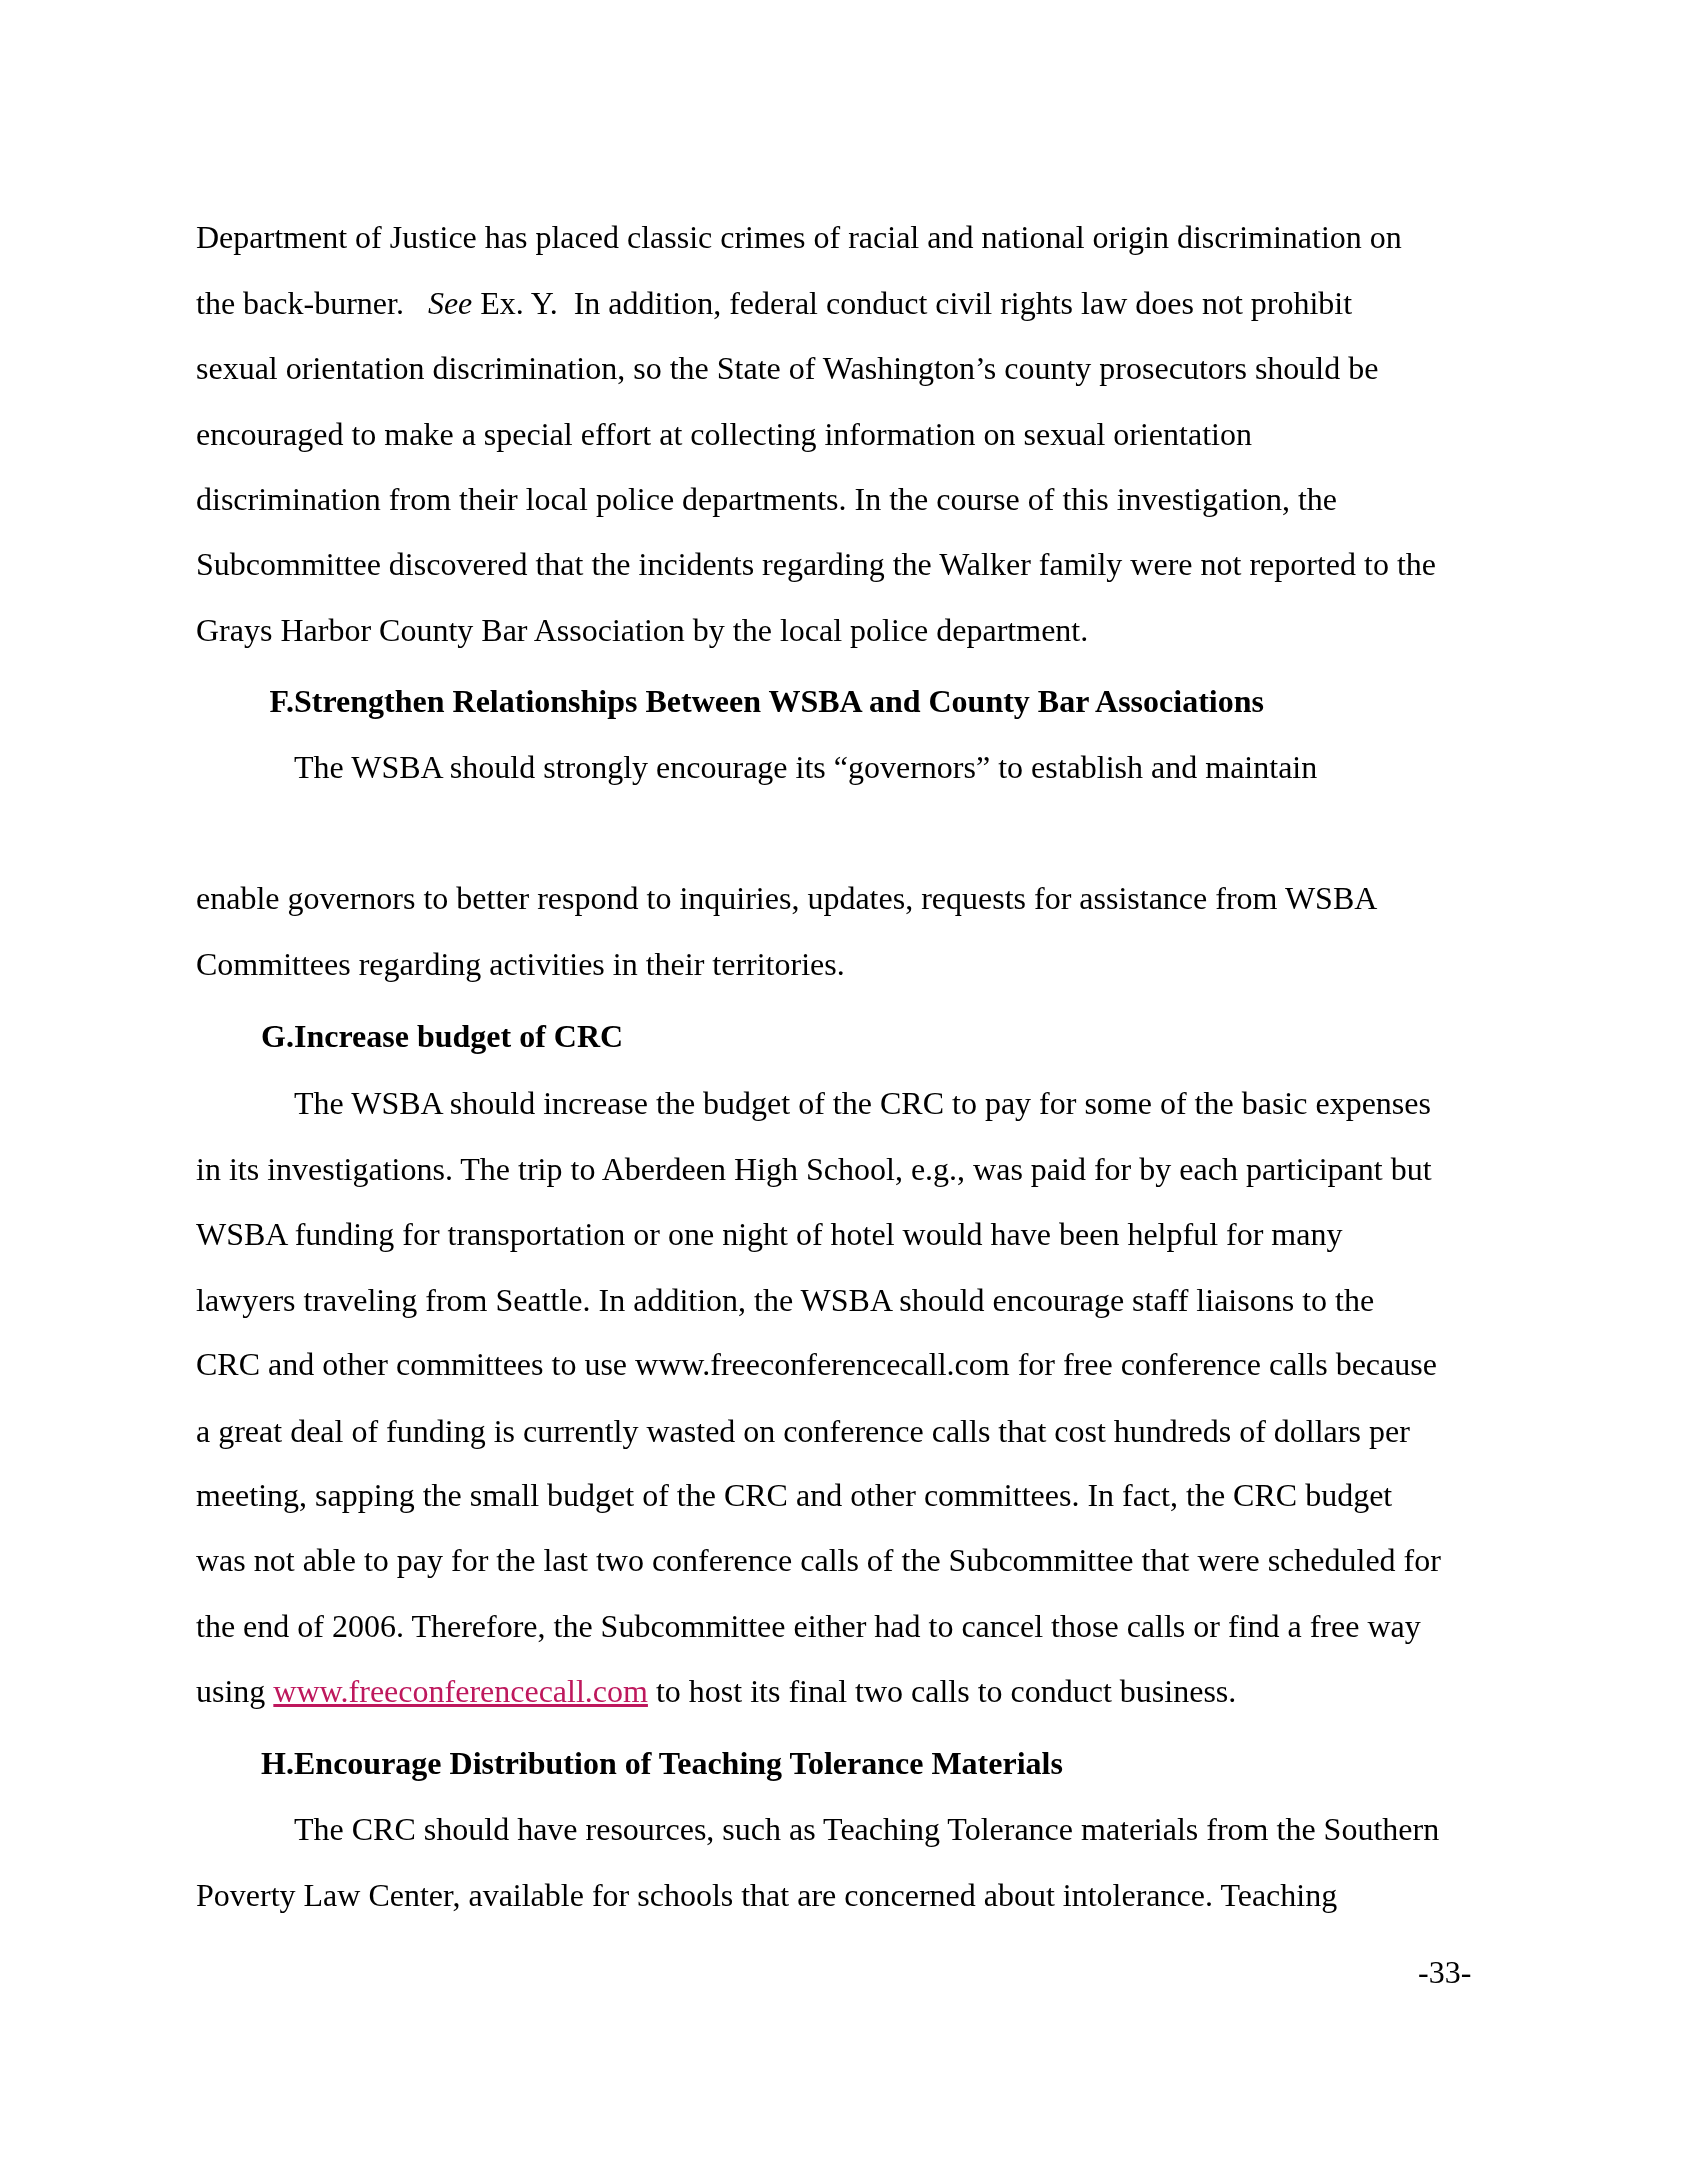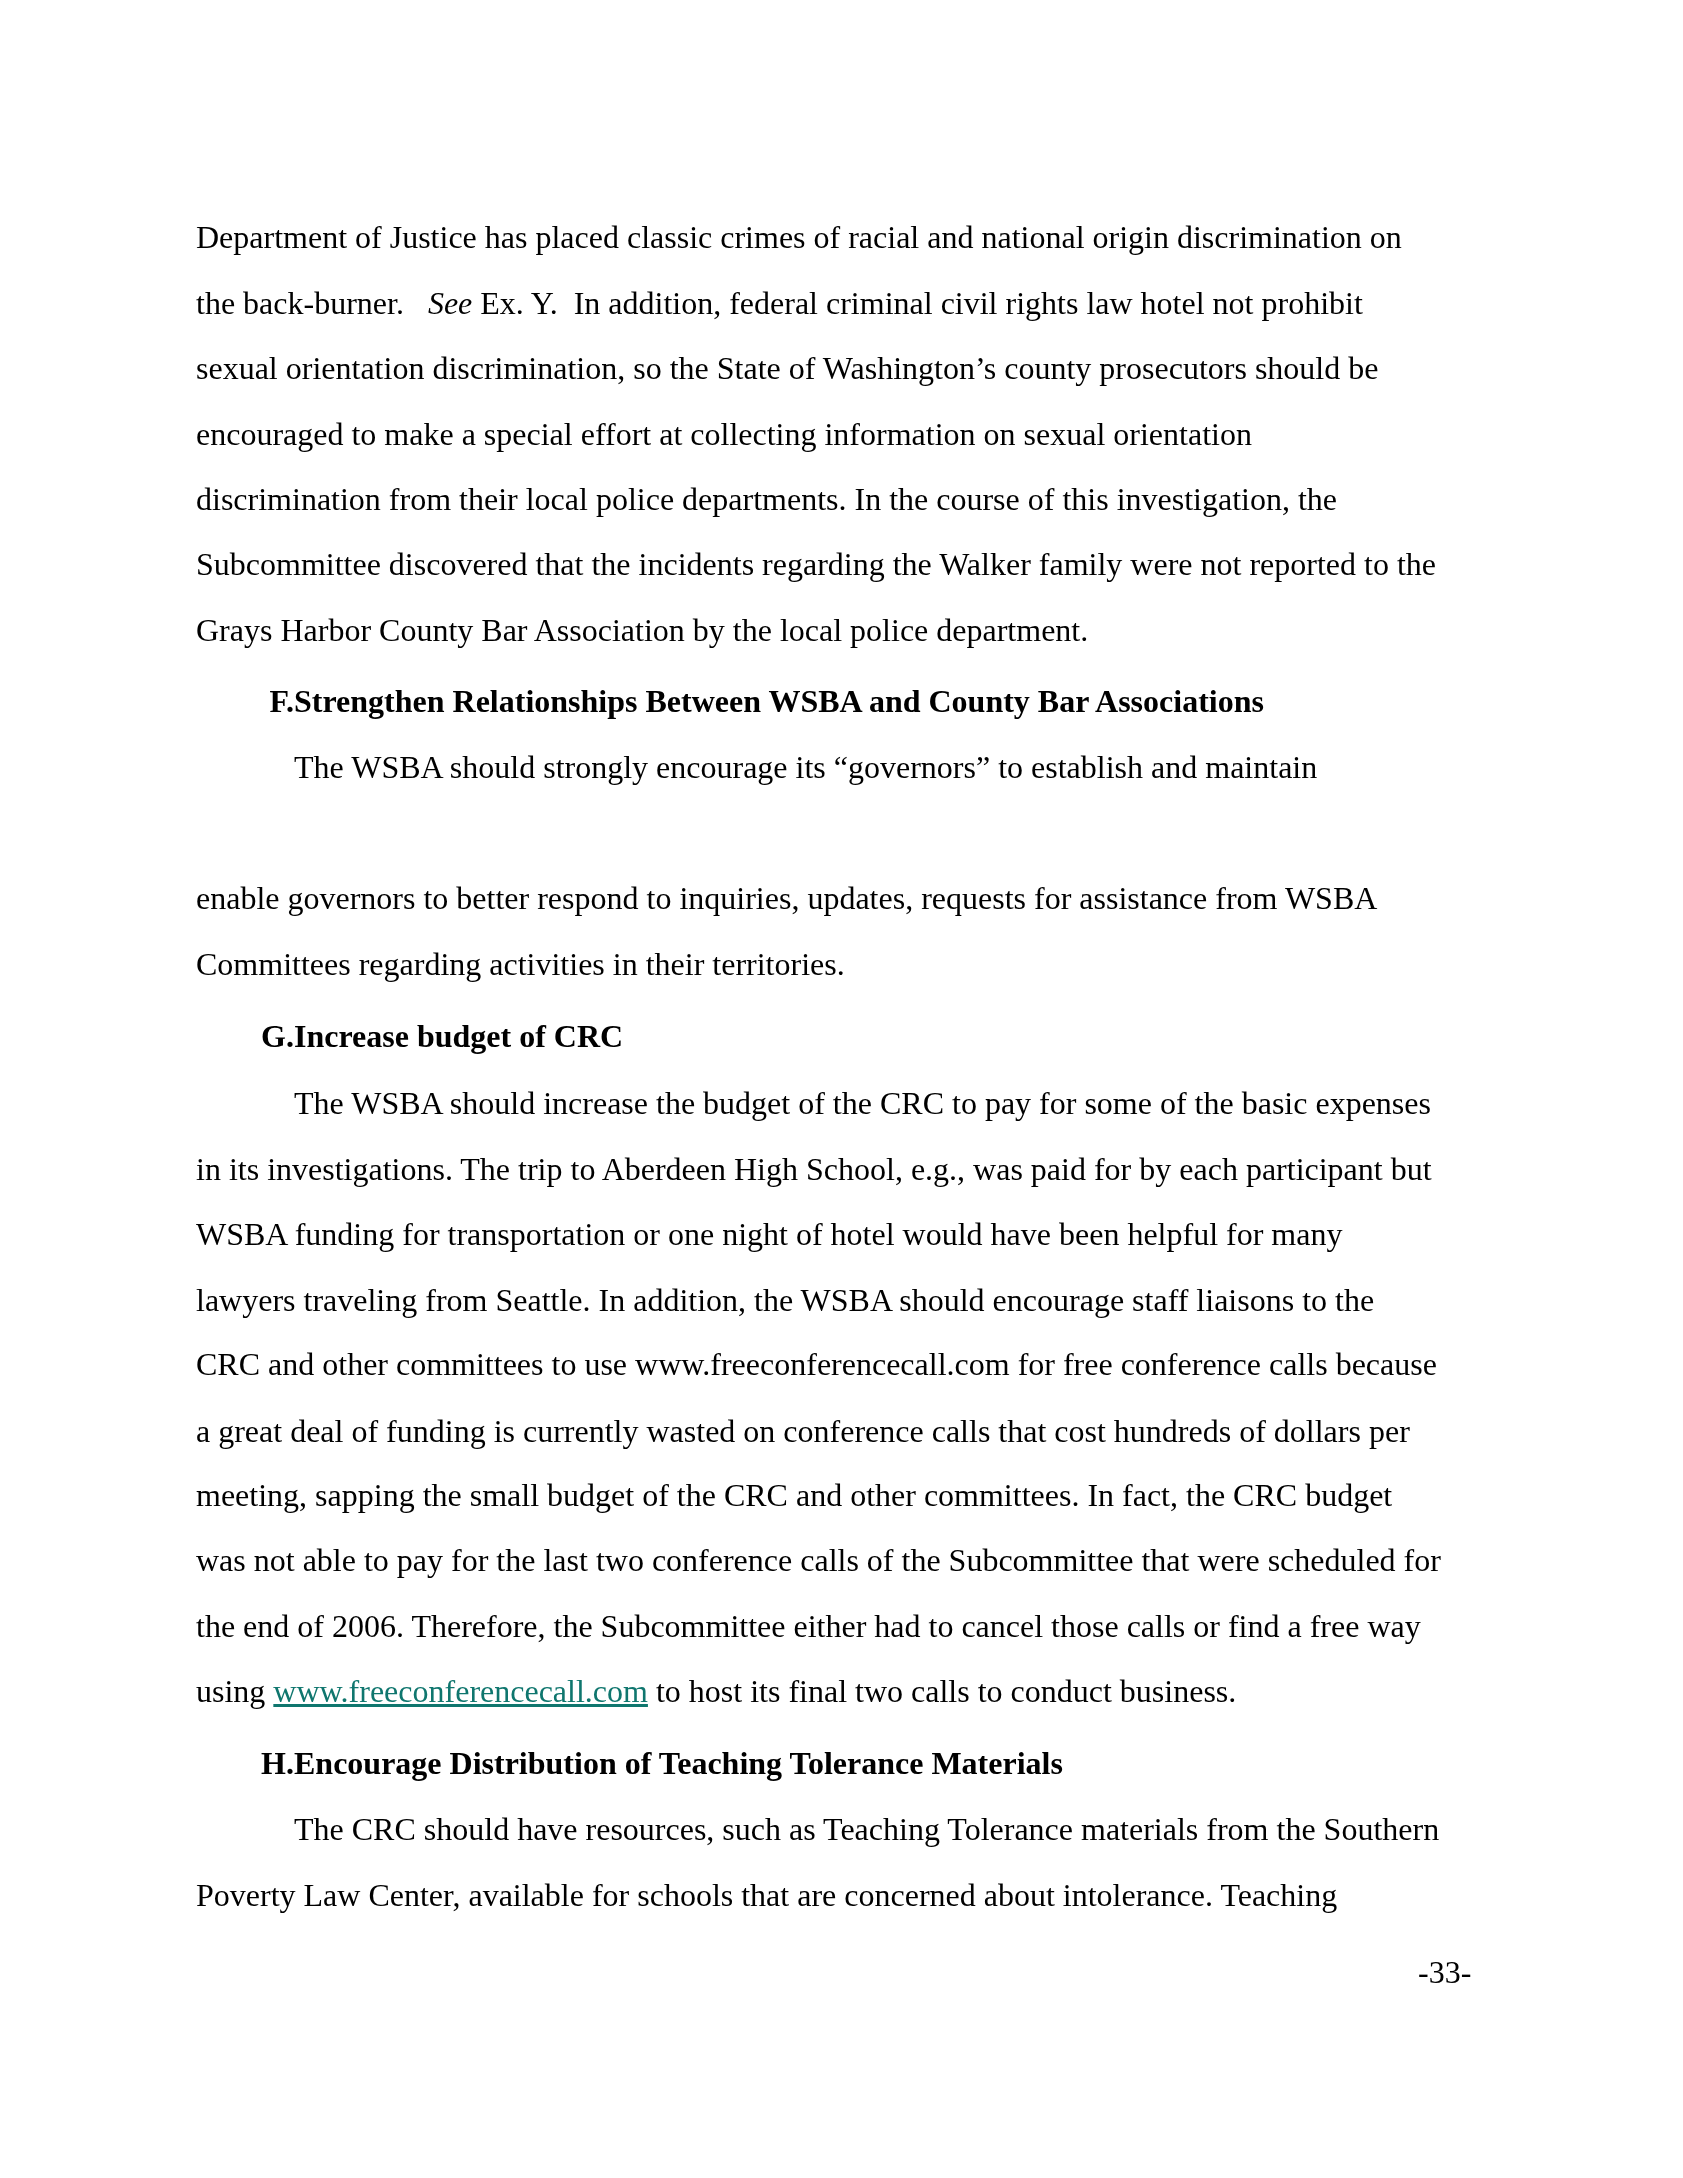--- a/index.html
+++ b/index.html
@@ -5,30 +5,30 @@
   html, body { margin: 0; padding: 0; background: #ffffff; }
   body { width: 1683px; height: 2178px; position: relative; overflow: hidden;
          font-family: "Liberation Serif", "DejaVu Serif", serif; color: #000; }
   .page { position: absolute; left: 0; top: 0; width: 1683px; height: 1885px; background: #fff; }
   .line { position: absolute; left: 196px; font-size: 32px; line-height: 40px; white-space: nowrap; }
   .indent { left: 294px; }
   .heading { position: absolute; left: 196px; font-size: 32px; line-height: 40px; font-weight: bold; white-space: nowrap; text-align: right; }
   .heading .hlabel { display: inline-block; width: 98px; }
   .heading .htitle { display: inline-block; }
   .it { font-style: italic; text-align: right; }
-  a.link { color: #0f766e; text-decoration: underline; }
+  a.link { color: #be185d; text-decoration: underline; }
   .pagenum { position: absolute; left: 1418px; top: 1952px; font-size: 32px; line-height: 40px; }
 </style>
 </head>
 <body>
 
 <div class="page">
 
   <div class="line" style="top:217px">Department of Justice has placed classic crimes of racial and national origin discrimination on</div>
-  <div class="line" style="top:283px"><span style="white-space:pre">the back-burner.   </span><span class="it">See</span><span style="white-space:pre"> Ex. Y.  In addition, federal criminal civil rights law hotel not prohibit</span></div>
+  <div class="line" style="top:283px"><span style="white-space:pre">the back-burner.   </span><span class="it">See</span><span style="white-space:pre"> Ex. Y.  In addition, federal conduct civil rights law does not prohibit</span></div>
   <div class="line" style="top:348px">sexual orientation discrimination, so the State of Washington’s county prosecutors should be</div>
   <div class="line" style="top:414px">encouraged to make a special effort at collecting information on sexual orientation</div>
   <div class="line" style="top:479px">discrimination from their local police departments.  In the course of this investigation, the</div>
   <div class="line" style="top:544px">Subcommittee discovered that the incidents regarding the Walker family were not reported to the</div>
   <div class="line" style="top:610px">Grays Harbor County Bar Association by the local police department.</div>
 
   <div class="heading" style="top:681px">
     <span class="hlabel">F.</span><span class="htitle">Strengthen Relationships Between WSBA and County Bar Associations</span>
   </div>
   <div class="line indent" style="top:747px">The WSBA should strongly encourage its “governors” to establish and maintain</div>

